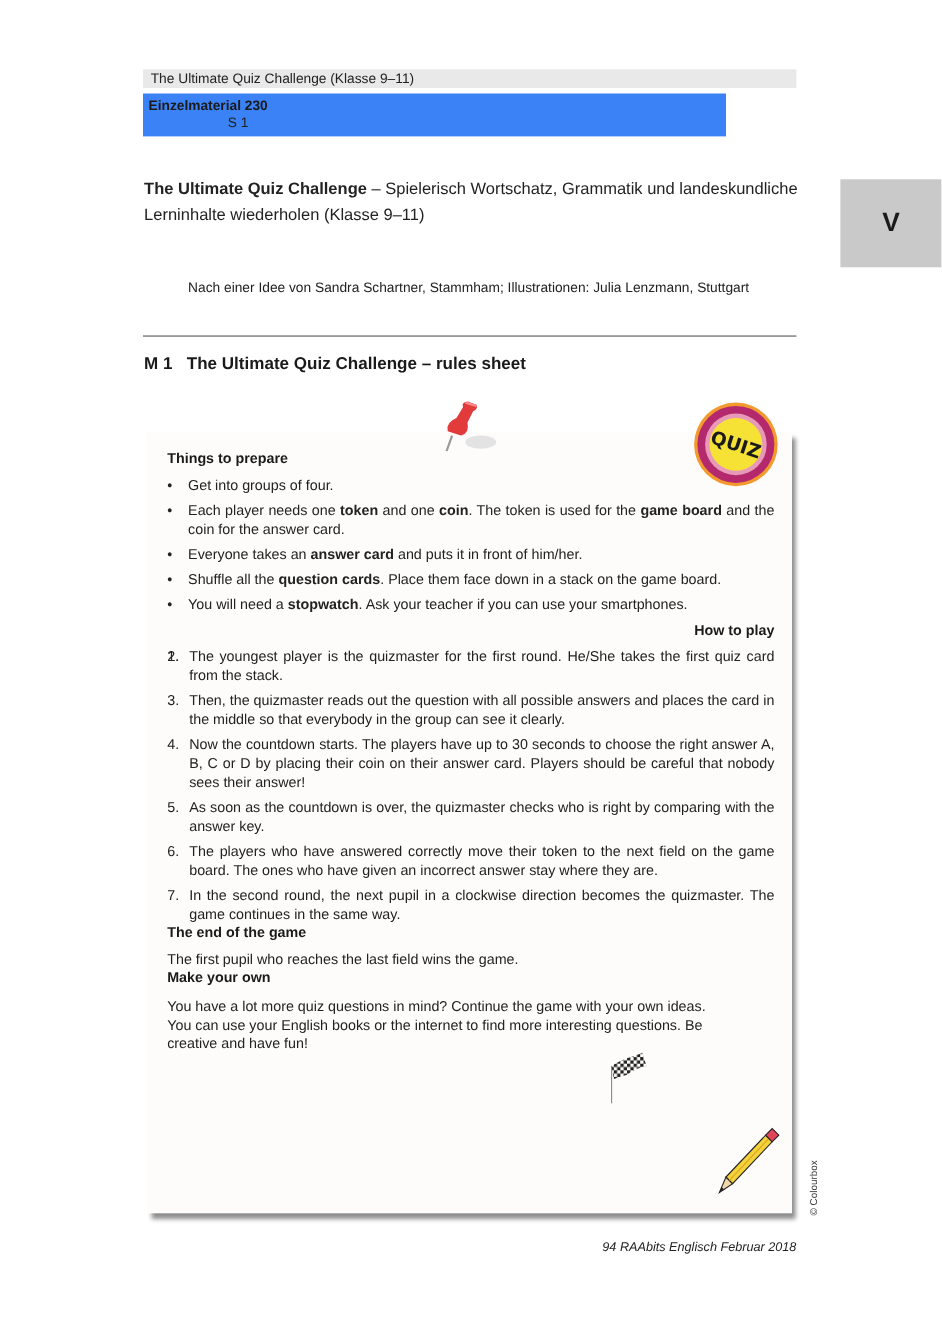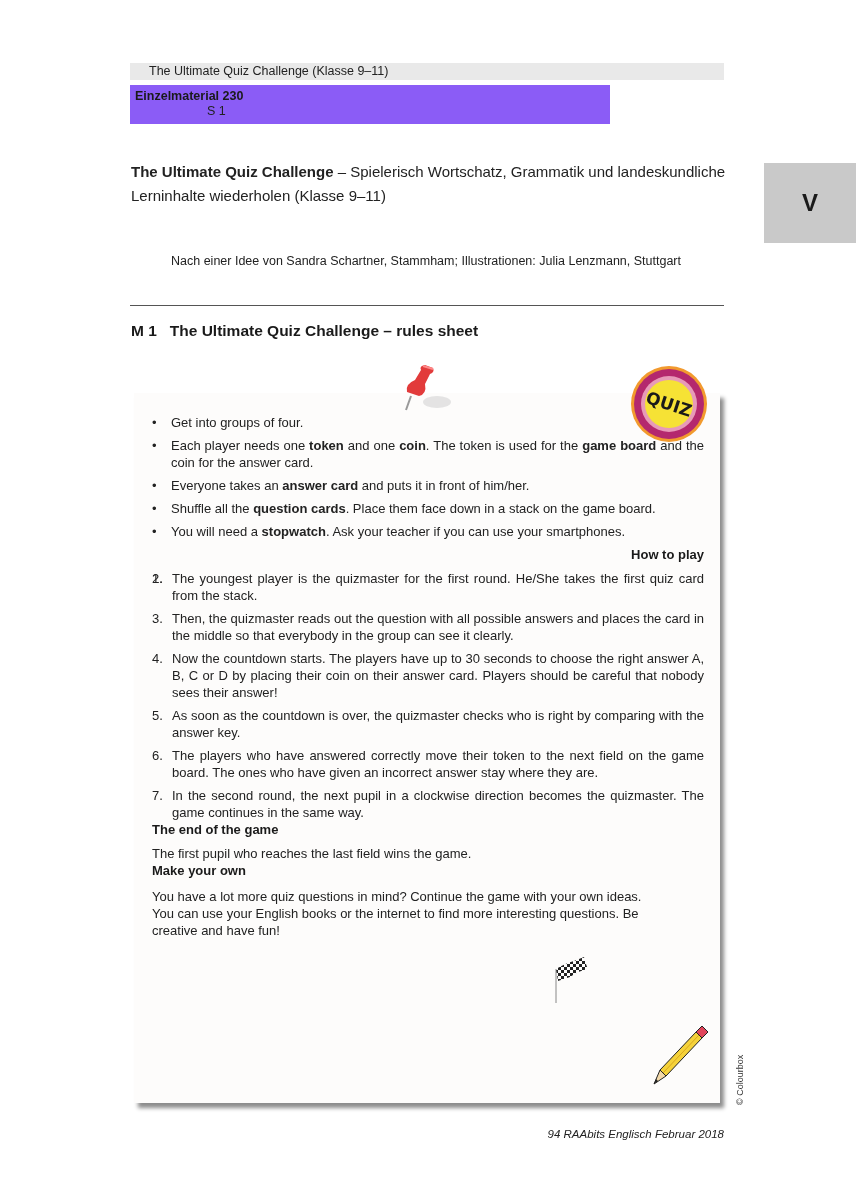--- a/index.html
+++ b/index.html
@@ -2,25 +2,25 @@
 <html><head>
 <meta charset="utf-8">
 <style>
   html, body { margin:0; padding:0; }
   body {
     width:856px; height:1200px; background:#ffffff; position:relative; overflow:hidden;
     font-family:"Liberation Sans", sans-serif; color:#1e1e1e;
   }
   .hdr1 {
     position:absolute; left:130px; top:63px; width:594px; height:17px;
-    background:#e9e9e9; font-size:12.5px; line-height:17px; padding-left:19px; box-sizing:border-box; color:#222;
+    background:#e9e9e9; font-size:12.5px; line-height:17px; padding-left:7px; box-sizing:border-box; color:#222;
   }
   .hdr2 {
-    position:absolute; left:130px; top:85px; width:480px; height:39px;
-    background:#8b5cf6; box-sizing:border-box; padding:4px 0 0 5px;
+    position:absolute; left:130px; top:85px; width:530px; height:39px;
+    background:#3b82f6; box-sizing:border-box; padding:4px 0 0 5px;
   }
   .hdr2 .t1 { font-weight:bold; font-size:12.5px; line-height:14px; color:#1a1a1a; }
   .hdr2 .t2 { font-size:12.5px; line-height:16px; padding-left:72px; color:#222; }
   .side-tab {
     position:absolute; left:764px; top:163px; width:92px; height:80px; background:#c9c9c9;
     display:flex; align-items:center; justify-content:center;
     font-weight:bold; font-size:24px; color:#1a1a1a;
   }
   .title {
     position:absolute; left:131px; top:160px; width:600px; font-size:15px; line-height:24px; color:#222;
@@ -85,20 +85,21 @@
 
 <svg class="quiz" width="80" height="80" viewBox="0 0 80 80">
   <circle cx="40" cy="40" r="38" fill="#f29a2e"></circle>
   <circle cx="40" cy="40" r="35" fill="#b4286e"></circle>
   <circle cx="40" cy="40" r="28" fill="#e79ab8"></circle>
   <circle cx="40" cy="40" r="24" fill="#f6e235"></circle>
   <text x="40" y="46" text-anchor="middle" transform="rotate(18 40 40)" font-family="DejaVu Sans, sans-serif" font-weight="bold" font-size="17" fill="#1a1a1a">QUIZ</text>
 </svg>
 
 <div class="content">
+  <div class="sec">Things to prepare</div>
   <div id="prep-list">
       <div class="bl"><span class="bu">•</span><span>Get into groups of four.</span></div>
       <div class="bl"><span class="bu">•</span><span>Each player needs one </span><b>token</b><span> and one </span><b>coin</b><span>. The token is used for the </span><b>game board</b><span> and the coin for the answer card.</span></div>
       <div class="bl"><span class="bu">•</span><span>Everyone takes an </span><b>answer card</b><span> and puts it in front of him/her.</span></div>
       <div class="bl"><span class="bu">•</span><span>Shuffle all the </span><b>question cards</b><span>. Place them face down in a stack on the game board.</span></div>
       <div class="bl"><span class="bu">•</span><span>You will need a </span><b>stopwatch</b><span>. Ask your teacher if you can use your smartphones.</span></div>
     </div>
   <div class="sec" style="margin-top:6px; padding-left:24px;text-align:right;">How to play</div>
   <div id="steps-list">
       <div class="nl"><span class="nu">1.</span></div>

